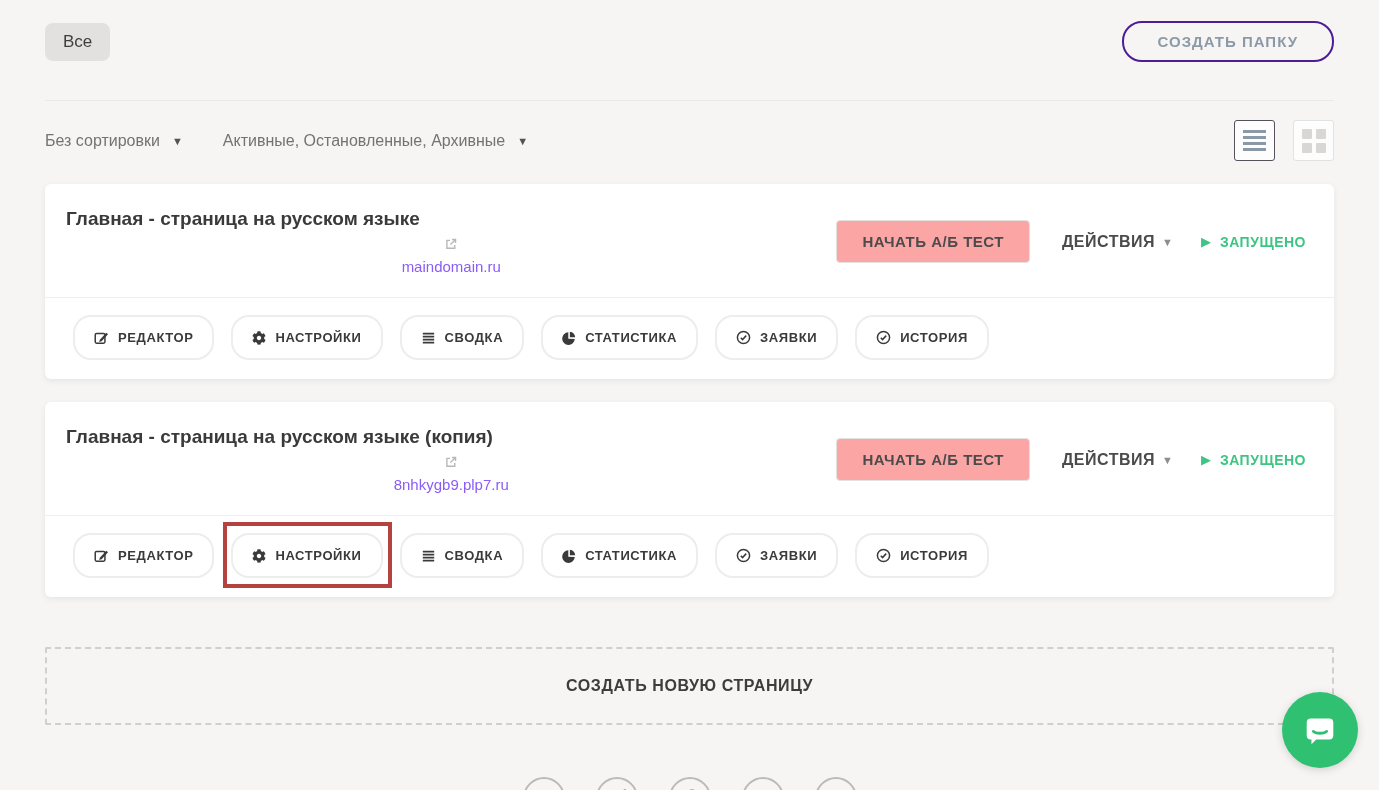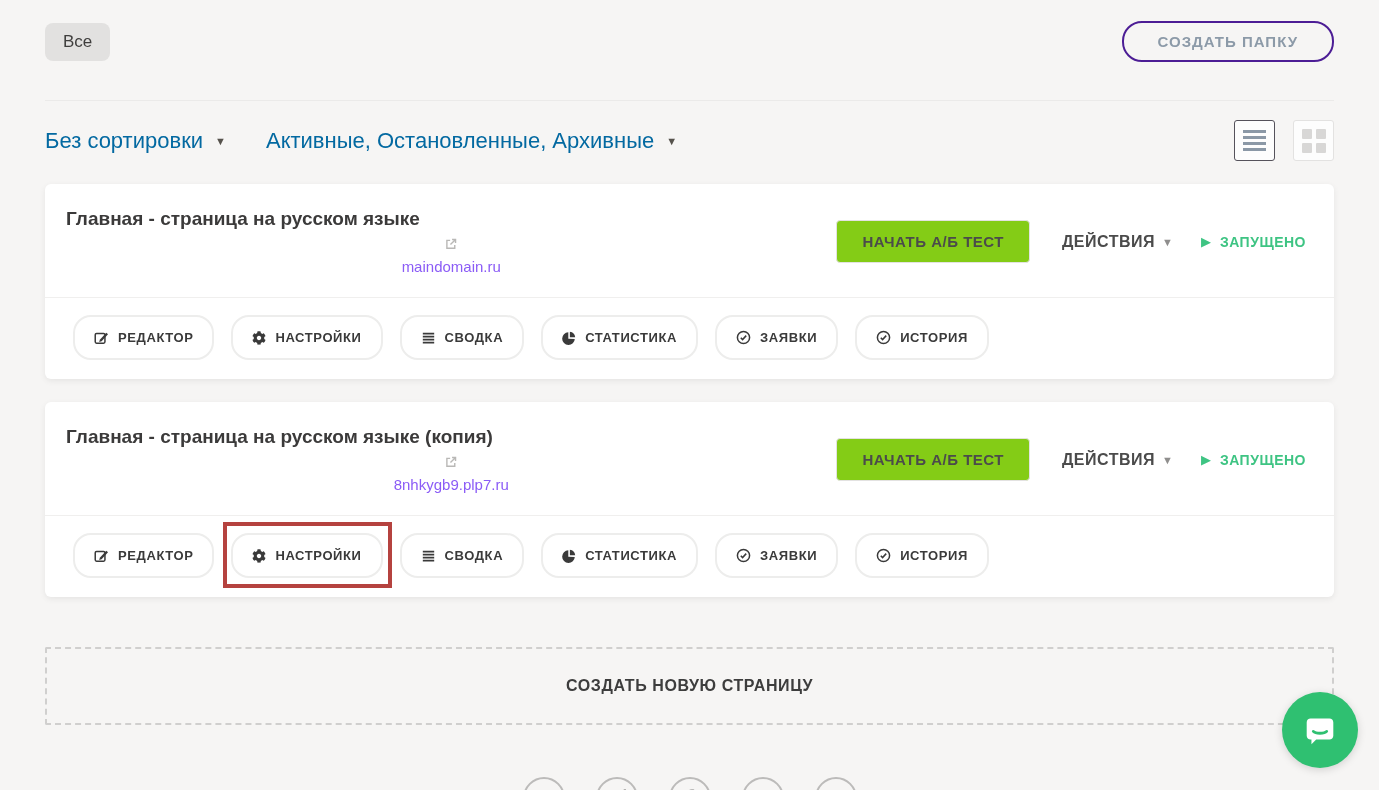--- a/index.html
+++ b/index.html
@@ -24,21 +24,21 @@
     background:transparent; border:2px solid #4c1d95; border-radius:20px;
     padding:10px 34px; font-size:15px; font-weight:bold; letter-spacing:1px;
     color:#8c9aa8; cursor:pointer; font-family:inherit;
   }
   .top-divider { border:none; border-top:1px solid #ebeae9; margin-top:38px; }
 
   
   .filter-row { display:flex; align-items:center; margin-top:19px; height:41px; }
   .filter-item { display:flex; align-items:center; gap:12px; cursor:pointer; }
   .filter-item + .filter-item { margin-left:40px; }
-  .filter-label { font-size:22px; color:#0369a1; }
+  .filter-label { font-size:16px; color:#737373; }
   .caret { font-size:11px; color:#56524c; }
   .view-toggles { margin-left:auto; display:flex; gap:18px; }
   .toggle-btn {
     width:41px; height:41px; background:#fdfdfd; border-radius:3px;
     display:flex; align-items:center; justify-content:center; cursor:pointer;
   }
   .toggle-list { border:1px solid #55525b; }
   .toggle-grid { border:1px solid #e3e2e1; }
   .list-lines { display:flex; flex-direction:column; gap:3px; }
   .list-lines i { display:block; width:23px; height:3px; background:#8b98a6; }
@@ -52,21 +52,21 @@
     margin-top:23px;
   }
   .card:first-of-type { margin-top:53px; }
   .card-header { display:flex; align-items:center; padding:24px 28px 22px 21px; }
   .card-titles { flex:1; min-width:0; }
   .card-title { font-size:19px; font-weight:600; color:#3b3a3a; }
   .card-domain { display:flex; align-items:center; gap:7px; margin-top:7px; color:#8b5cf6; font-size:15px; cursor:pointer;flex-direction:column; }
   .card-domain svg { color:#b9b8b6; }
   .card-controls { display:flex; align-items:center; }
   .btn-ab {
-    background:#84cc16; border:1px solid #e3e2e1; border-radius:4px;
+    background:#fca5a5; border:1px solid #e3e2e1; border-radius:4px;
     padding:12px 25px; font-size:15px; font-weight:600; letter-spacing:.5px;
     color:#4b4b4b; cursor:pointer; font-family:inherit; white-space:nowrap;
   }
   .actions { display:flex; align-items:center; gap:7px; margin-left:32px; cursor:pointer; }
   .actions-label { font-size:16px; font-weight:600; letter-spacing:.5px; color:#4b4b4b; }
   .actions .caret { color:#8f8e8d; }
   .status { display:flex; align-items:center; gap:9px; margin-left:28px; }
   .status-play { font-size:13px; }
   .status-label { font-size:14px; font-weight:bold; letter-spacing:.5px; }
   .card-divider { border:none; border-top:1px solid #f0efee; }

